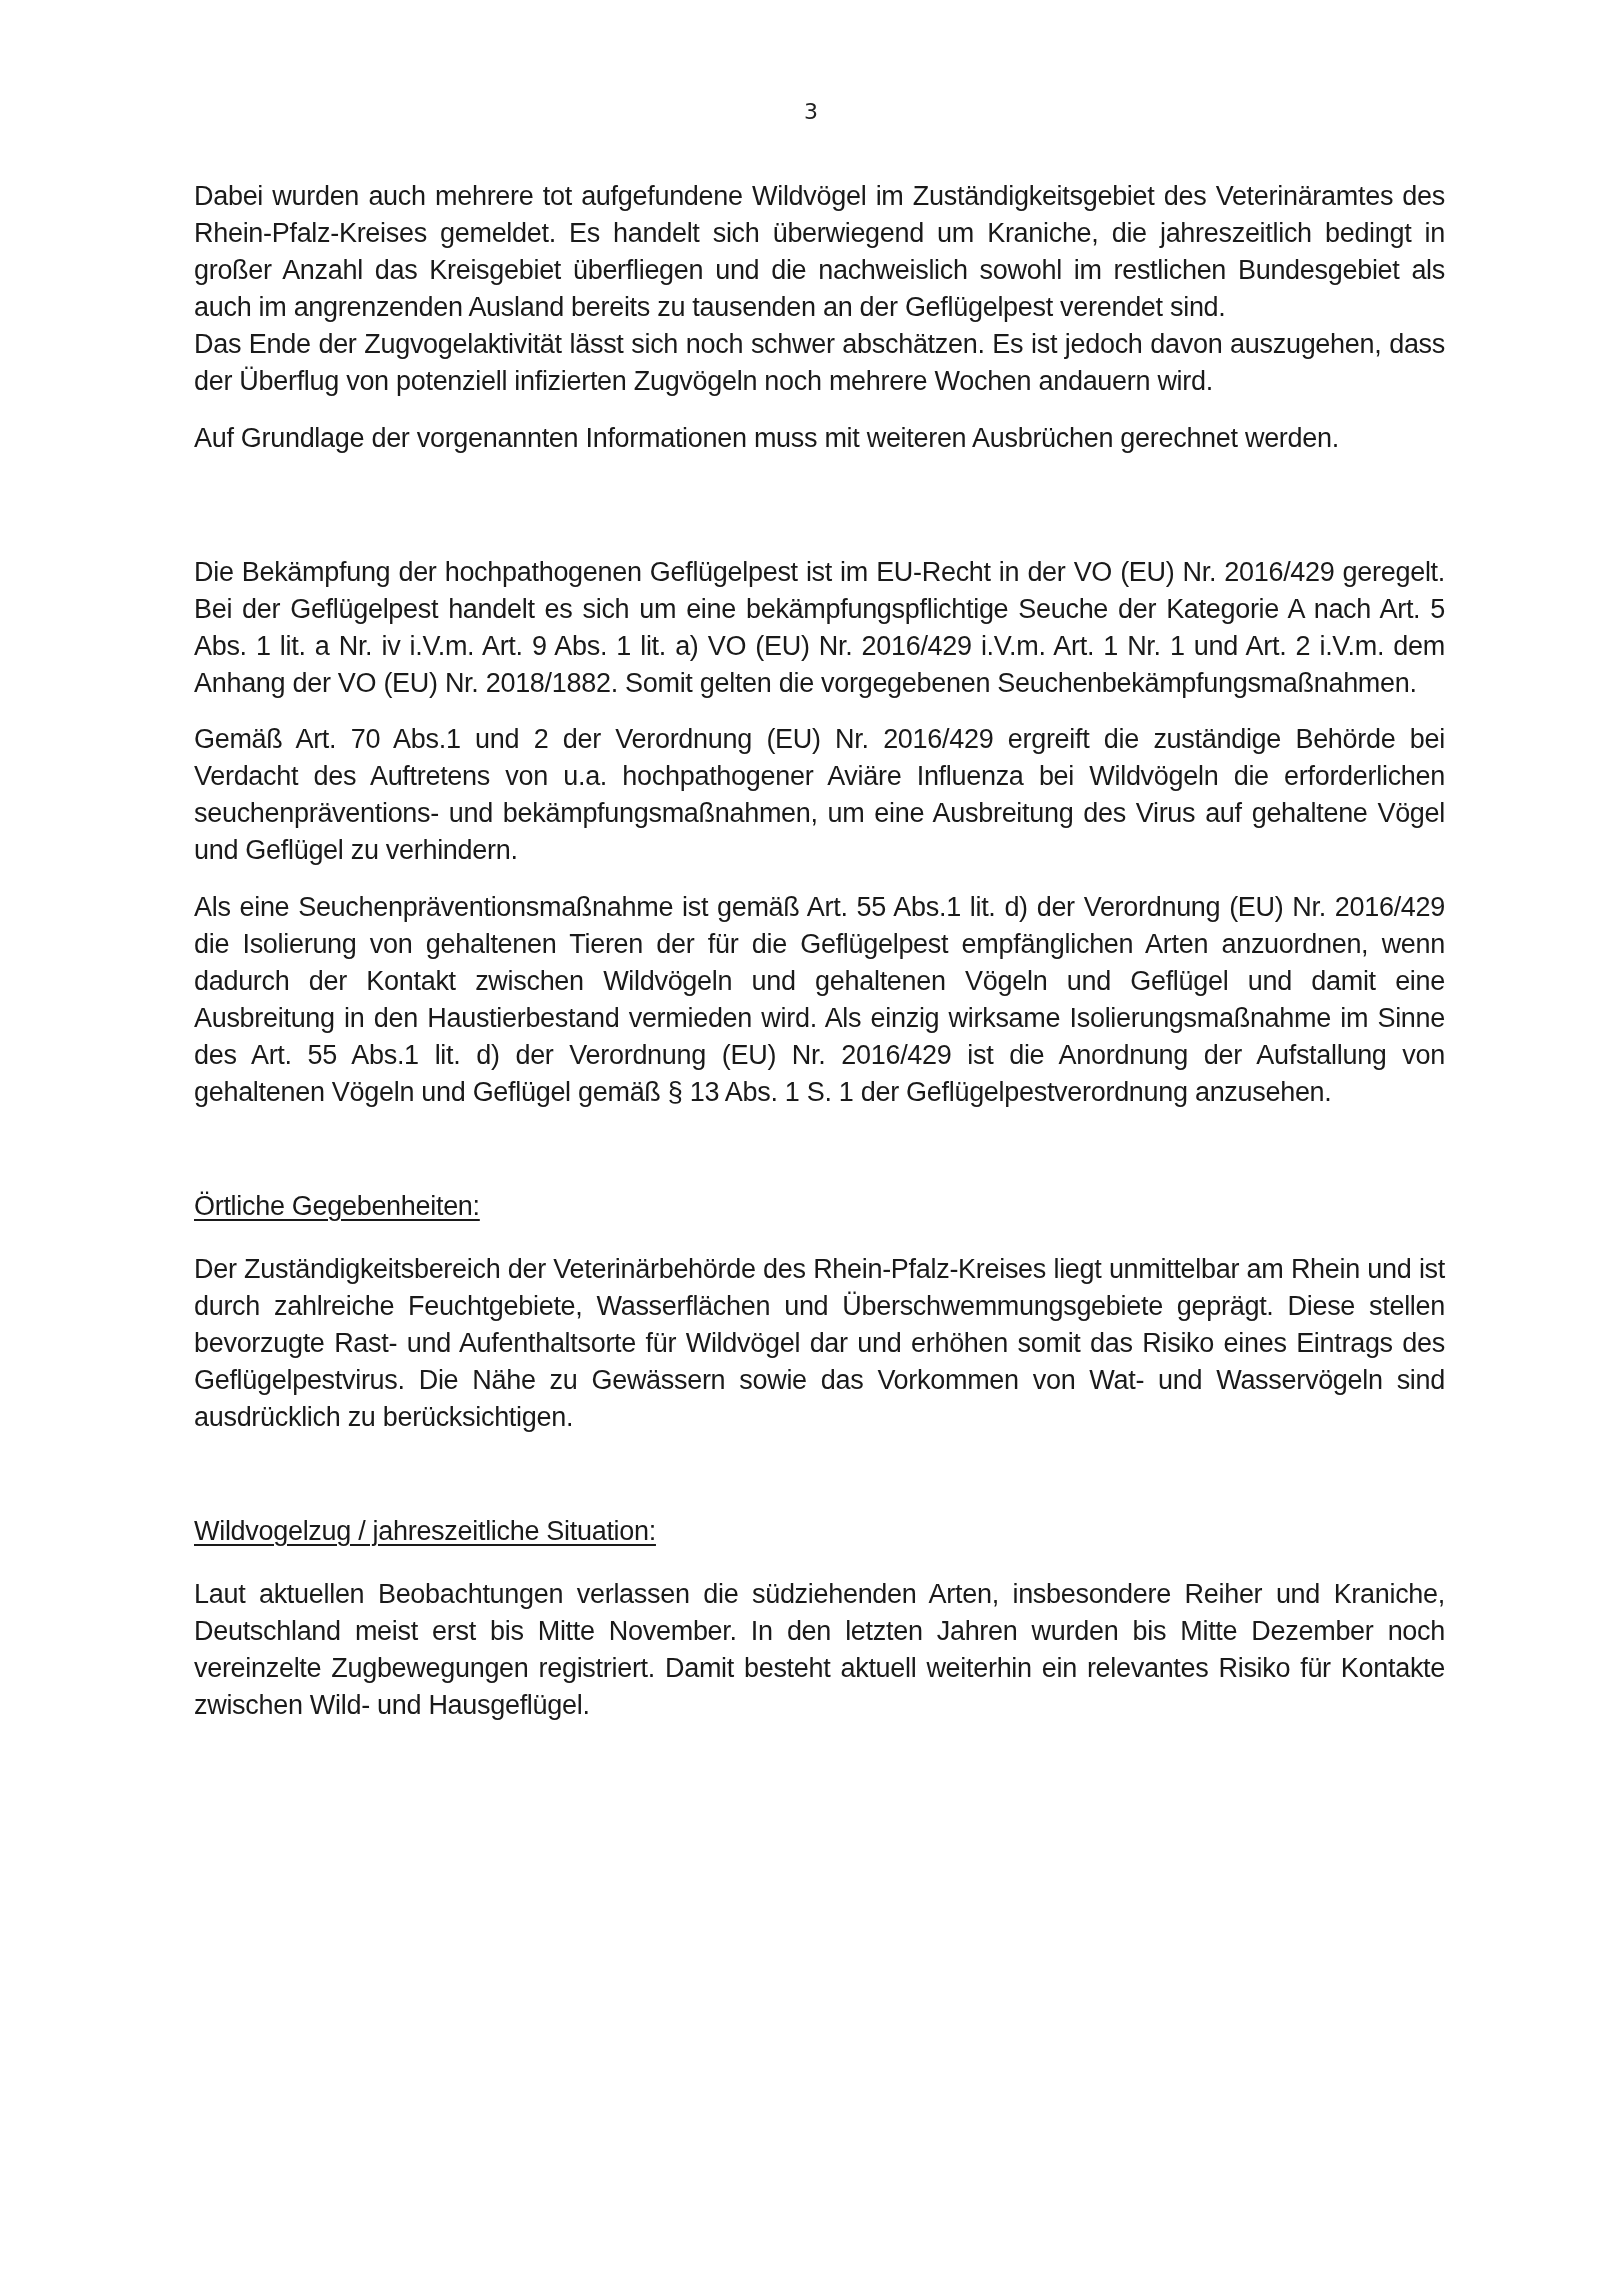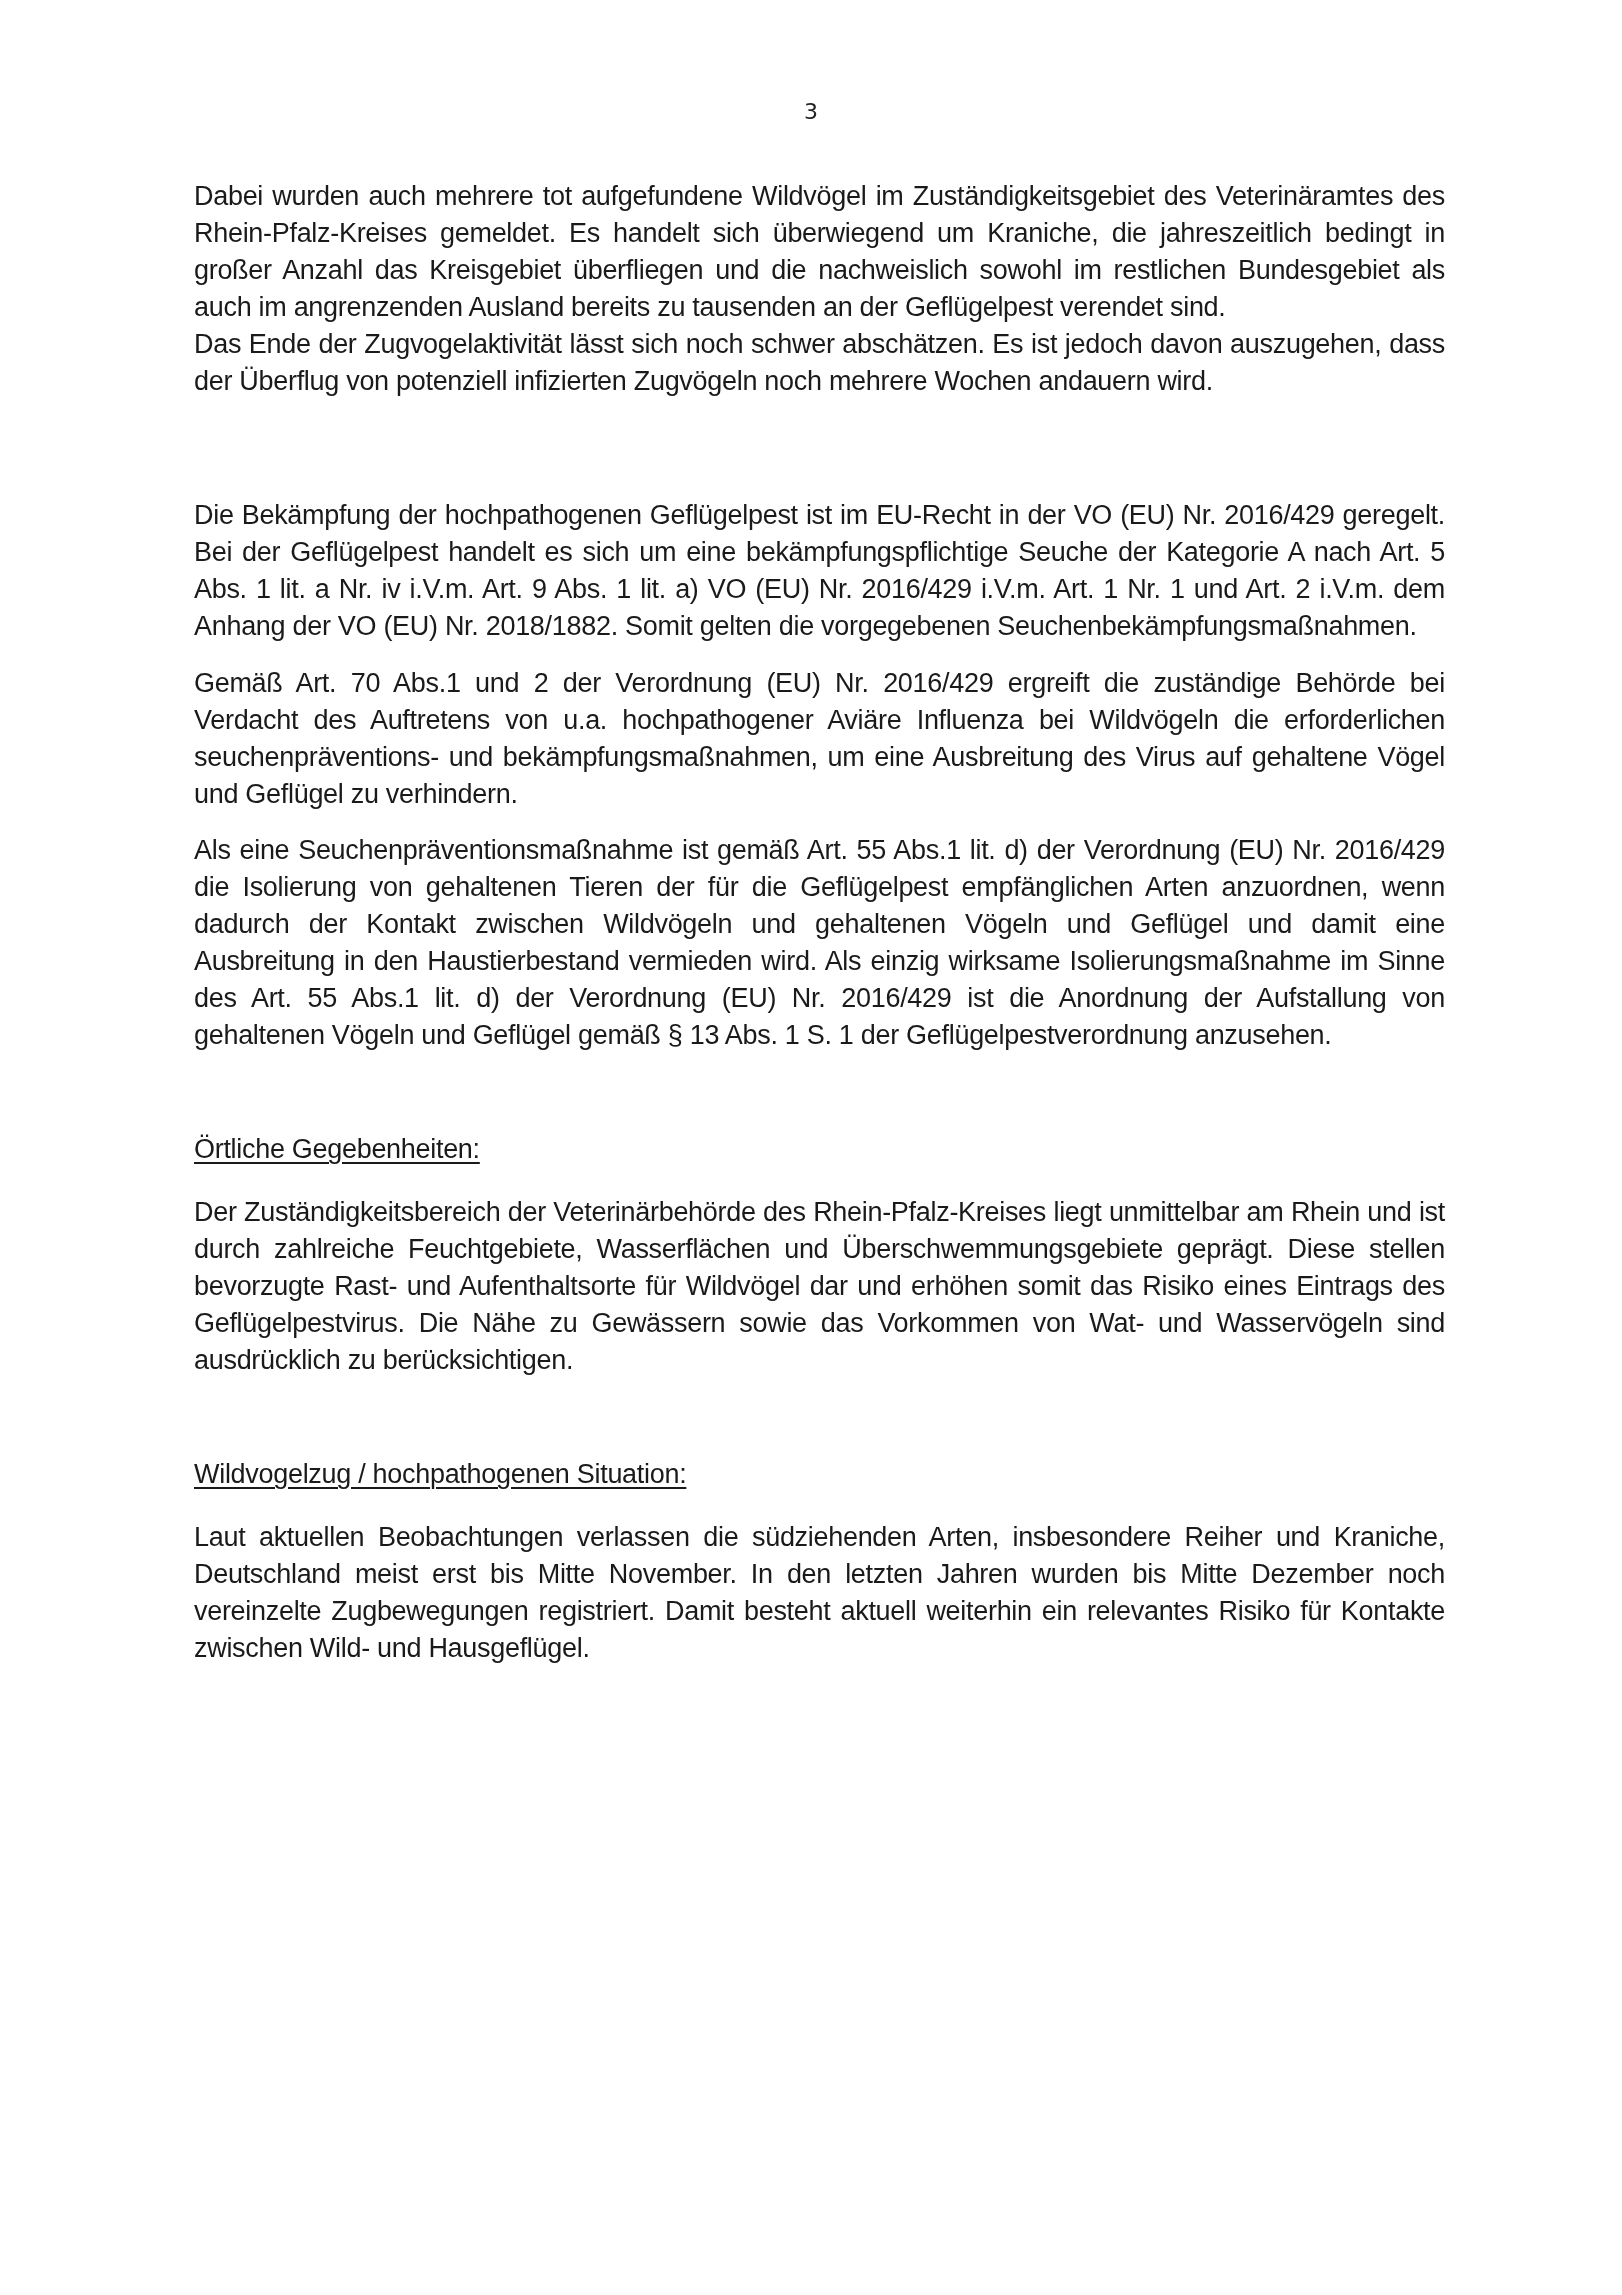--- a/index.html
+++ b/index.html
@@ -54,29 +54,30 @@
 </head>
 <body>
 
 <div class="page-number">3</div>
 
 <div class="content">
   <p class="para">Dabei wurden auch mehrere tot aufgefundene Wildvögel im Zuständigkeitsgebiet des Veterinäramtes des Rhein-Pfalz-Kreises gemeldet. Es handelt sich überwiegend um Kraniche, die jahreszeitlich bedingt in großer Anzahl das Kreisgebiet überfliegen und die nachweislich sowohl im restlichen Bundesgebiet als auch im angrenzenden Ausland bereits zu tausenden an der Geflügelpest verendet sind.</p>
 
   <p class="para gap-lg">Das Ende der Zugvogelaktivität lässt sich noch schwer abschätzen. Es ist jedoch davon auszugehen, dass der Überflug von potenziell infizierten Zugvögeln noch mehrere Wochen andauern wird.</p>
 
+  <p class="para gap-md">Auf Grundlage der vorgenannten Informationen muss mit weiteren Ausbrüchen gerechnet werden.</p>
 
   <p class="para gap-xl">Die Bekämpfung der hochpathogenen Geflügelpest ist im EU-Recht in der VO (EU) Nr. 2016/429 geregelt. Bei der Geflügelpest handelt es sich um eine bekämpfungspflichtige Seuche der Kategorie A nach Art. 5 Abs. 1 lit. a Nr. iv i.V.m. Art. 9 Abs. 1 lit. a) VO (EU) Nr. 2016/429 i.V.m. Art. 1 Nr. 1 und Art. 2 i.V.m. dem Anhang der VO (EU) Nr. 2018/1882. Somit gelten die vorgegebenen Seuchenbekämpfungsmaßnahmen.</p>
 
   <p class="para gap-md">Gemäß Art. 70 Abs.1 und 2 der Verordnung (EU) Nr. 2016/429 ergreift die zuständige Behörde bei Verdacht des Auftretens von u.a. hochpathogener Aviäre Influenza bei Wildvögeln die erforderlichen seuchenpräventions- und bekämpfungsmaßnahmen, um eine Ausbreitung des Virus auf gehaltene Vögel und Geflügel zu verhindern.</p>
 
   <p class="para gap-md">Als eine Seuchenpräventionsmaßnahme ist gemäß Art. 55 Abs.1 lit. d) der Verordnung (EU) Nr. 2016/429 die Isolierung von gehaltenen Tieren der für die Geflügelpest empfänglichen Arten anzuordnen, wenn dadurch der Kontakt zwischen Wildvögeln und gehaltenen Vögeln und Geflügel und damit eine Ausbreitung in den Haustierbestand vermieden wird. Als einzig wirksame Isolierungsmaßnahme im Sinne des Art. 55 Abs.1 lit. d) der Verordnung (EU) Nr. 2016/429 ist die Anordnung der Aufstallung von gehaltenen Vögeln und Geflügel gemäß § 13 Abs. 1 S. 1 der Geflügelpestverordnung anzusehen.</p>
 
 
   <h2 class="heading heading-gap-top" style="font-size:inherit;font-weight:normal;">Örtliche Gegebenheiten:</h2>
 
   <p class="para heading-gap-bottom">Der Zuständigkeitsbereich der Veterinärbehörde des Rhein-Pfalz-Kreises liegt unmittelbar am Rhein und ist durch zahlreiche Feuchtgebiete, Wasserflächen und Überschwemmungsgebiete geprägt. Diese stellen bevorzugte Rast- und Aufenthaltsorte für Wildvögel dar und erhöhen somit das Risiko eines Eintrags des Geflügelpestvirus. Die Nähe zu Gewässern sowie das Vorkommen von Wat- und Wasservögeln sind ausdrücklich zu berücksichtigen.</p>
 
-  <h2 class="heading heading-gap-top" style="font-size:inherit;font-weight:normal;">Wildvogelzug / hochpathogenen Situation:</h2>
+  <h2 class="heading heading-gap-top" style="font-size:inherit;font-weight:normal;">Wildvogelzug / jahreszeitliche Situation:</h2>
 
   <p class="para heading-gap-bottom">Laut aktuellen Beobachtungen verlassen die südziehenden Arten, insbesondere Reiher und Kraniche, Deutschland meist erst bis Mitte November. In den letzten Jahren wurden bis Mitte Dezember noch vereinzelte Zugbewegungen registriert. Damit besteht aktuell weiterhin ein relevantes Risiko für Kontakte zwischen Wild- und Hausgeflügel.</p>
 </div>
 
 
 </body></html>

